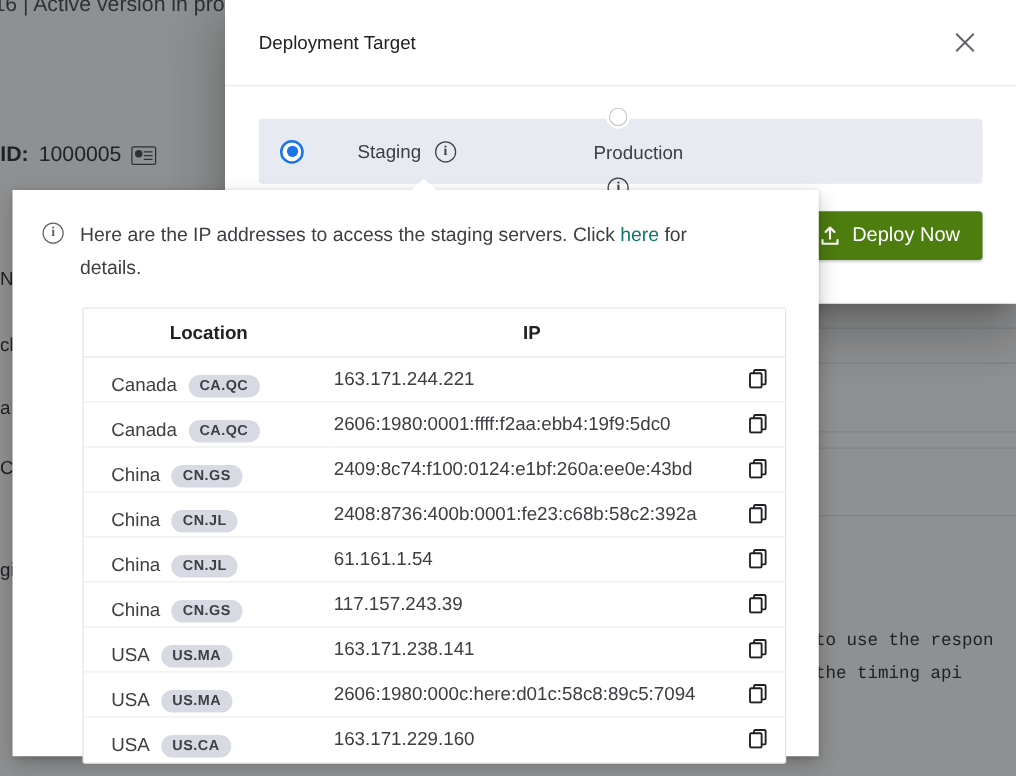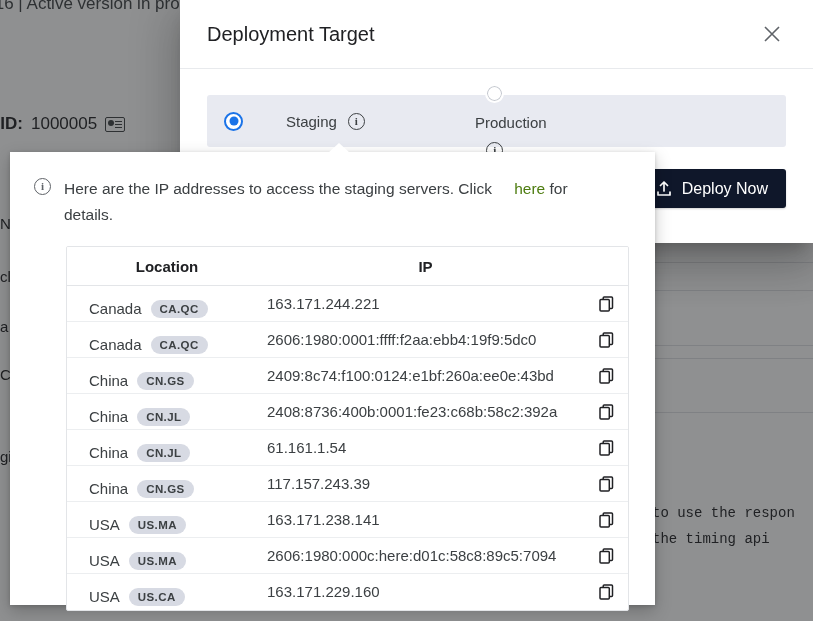--- a/index.html
+++ b/index.html
@@ -68,21 +68,21 @@
     background: #ffffff;
     box-shadow: 0 11px 15px -7px rgba(0,0,0,.2),0 24px 38px 3px rgba(0,0,0,.14),0 9px 46px 8px rgba(0,0,0,.12);
     display: flex; flex-direction: column;
   }
   #modal-header {
     height: 69px; flex: 0 0 69px;
     display: flex; align-items: center; justify-content: space-between;
     padding: 0 26px 0 27px;
     border-bottom: 1px solid #e8eaed;
   }
-  #modal-title { font-size: 20px; color: #202124; font-weight: 400; text-align: center; }
+  #modal-title { font-size: 15px; color: #202124; font-weight: 400; text-align: center; }
   #close-btn {
     width: 30px; height: 30px; display: flex; align-items: center; justify-content: center;
     cursor: pointer; color: #5f6368;
   }
   #modal-body { position: relative; flex: 1; padding: 26px 27px 0 27px; }
 
   #target-bar {
     background: #e8eaf1; height: 52px; border-radius: 3px;
     display: flex; align-items: center; padding-left: 17px; gap: 0;
     position: relative;
@@ -110,21 +110,21 @@
     font-size: 11px; font-weight: 700; line-height: 14px; text-align: center;
     font-family: "Liberation Serif", serif;
     cursor: pointer; flex: 0 0 17px;
   }
 
   #modal-actions {
     position: absolute; right: 27px; top: 100px;
     display: flex; align-items: center;
   }
   #deploy-btn {
-    background: #0f172a; color: #ffffff; border: none; border-radius: 3px;
+    background: #4d7c0f; color: #ffffff; border: none; border-radius: 3px;
     height: 39px; padding: 0 18px;
     font-size: 16px; font-family: "Liberation Sans", sans-serif;
     display: flex; align-items: center; gap: 10px; cursor: pointer;
     box-shadow: 0 1px 2px rgba(0,0,0,.18);
   }
   #deploy-btn svg { flex: 0 0 auto; }
 
   
   #popover {
     position: absolute; left: 10px; top: 152px; width: 645px; height: 453px;
@@ -145,21 +145,21 @@
   }
   #popover-note .info-icon-sm {
     width: 17px; height: 17px; border-radius: 50%;
     border: 1.3px solid #5f6368; color: #5f6368;
     font-size: 11px; font-weight: 700; line-height: 14.5px; text-align: center;
     font-family: "Liberation Serif", serif; flex: 0 0 17px; margin-top: 2px;
   }
   #popover-note-text {
     font-size: 15.5px; color: #3c4043; line-height: 26px; max-width: 530px;
   }
-  #popover-note-text a { color: #4d7c0f; text-decoration: none; cursor: pointer; margin-left: 18px; }
+  #popover-note-text a { color: #0f766e; text-decoration: none; cursor: pointer; }
 
   
   #ip-table-wrap {
     margin: 18px 6px 0 36px;
     border: 1px solid #e3e5e8; border-radius: 2px;
     overflow: hidden; background: #fff;
   }
   table#ip-table { width: 100%; border-collapse: collapse; }
   #ip-table th {
     font-size: 15px; font-weight: 600; color: #202124;

